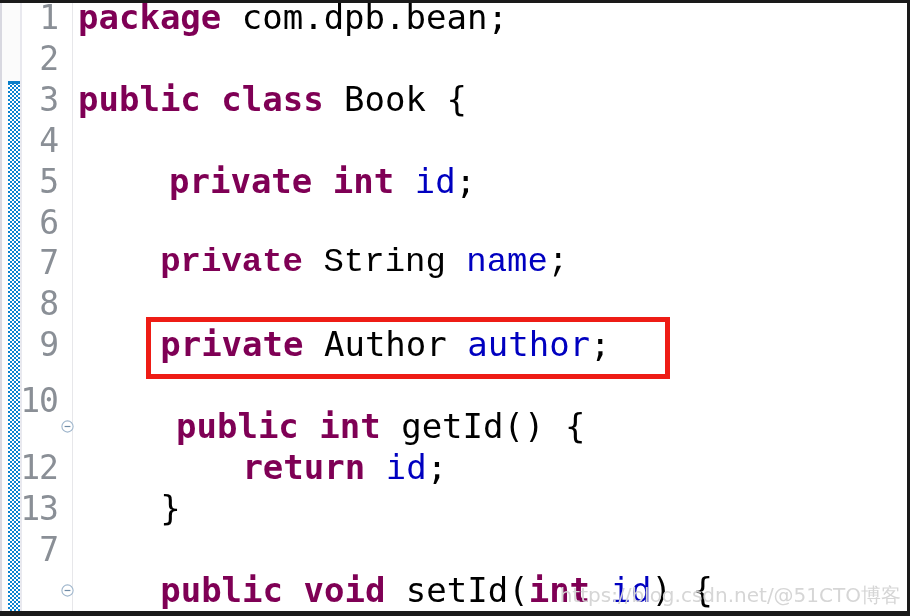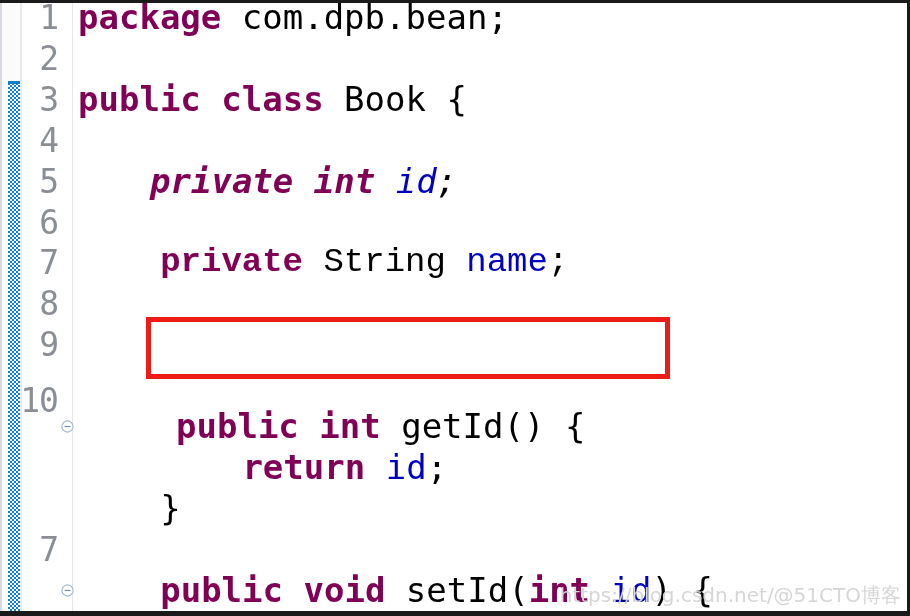--- a/index.html
+++ b/index.html
@@ -190,54 +190,57 @@
       <div class="row" style="top: 75.8px;">
         <div class="lineno">3</div>
         <div class="code" style="left: 78px;"><span class="kw">public class</span><span class="plain"> Book {</span></div>
       </div>
       <div class="row" style="top: 116.7px;">
         <div class="lineno">4</div>
         <div class="code" style="left: 78px;"></div>
       </div>
       <div class="row" style="top: 157.6px;">
         <div class="lineno">5</div>
-        <div class="code" style="left: 150px; font-style: italic;"><span class="kw">private int</span><span class="plain"> </span><span class="fld">id</span><span class="plain">;</span></div>
+        <div class="code" style="left: 169px;"><span class="kw">private int</span><span class="plain"> </span><span class="fld">id</span><span class="plain">;</span></div>
       </div>
       <div class="row" style="top: 198.5px;">
         <div class="lineno">6</div>
         <div class="code" style="left: 78px;"></div>
       </div>
       <div class="row" style="top: 239.4px;">
         <div class="lineno">7</div>
         <div class="code" style="left: 160.2px; font-family: Liberation Mono, monospace;"><span class="kw">private</span><span class="plain"> String </span><span class="fld">name</span><span class="plain">;</span></div>
       </div>
       <div class="row" style="top: 280.3px;">
         <div class="lineno">8</div>
         <div class="code" style="left: 78px;"></div>
       </div>
       <div class="row" style="top: 321.2px;">
         <div class="lineno">9</div>
+        <div class="code" style="left: 160.2px;"><span class="kw">private</span><span class="plain"> Author </span><span class="fld">author</span><span class="plain">;</span></div>
       </div>
       <div class="row" style="top: 377px;">
         <div class="lineno">10</div>
         <div class="code" style="left: 78px;"></div>
       </div>
       <div class="row" style="top: 403px;">
         <div class="fold-marker">
           <svg width="13" height="13" viewBox="0 0 13 13">
             <circle cx="6.5" cy="6.5" r="5.6" fill="#ffffff" stroke="#9fb6cc" stroke-width="1.1"></circle>
             <line x1="3.6" y1="6.5" x2="9.4" y2="6.5" stroke="#6f8ba6" stroke-width="1.2"></line>
           </svg>
         </div>
         <div class="code" style="left: 176px;"><span class="kw">public int</span><span class="plain"> getId() {</span></div>
       </div>
       <div class="row" style="top: 443.9px;">
+        <div class="lineno">12</div>
         <div class="code" style="left: 242.4px;"><span class="kw">return</span><span class="plain"> </span><span class="fld">id</span><span class="plain">;</span></div>
       </div>
       <div class="row" style="top: 484.8px;">
+        <div class="lineno">13</div>
         <div class="code" style="left: 160.2px;"><span class="plain">}</span></div>
       </div>
       <div class="row" style="top: 525.7px;">
         <div class="lineno">7</div>
         <div class="code" style="left: 78px;"></div>
       </div>
       <div class="row" style="top: 566.6px;">
         <div class="fold-marker">
           <svg width="13" height="13" viewBox="0 0 13 13">
             <circle cx="6.5" cy="6.5" r="5.6" fill="#ffffff" stroke="#9fb6cc" stroke-width="1.1"></circle>

